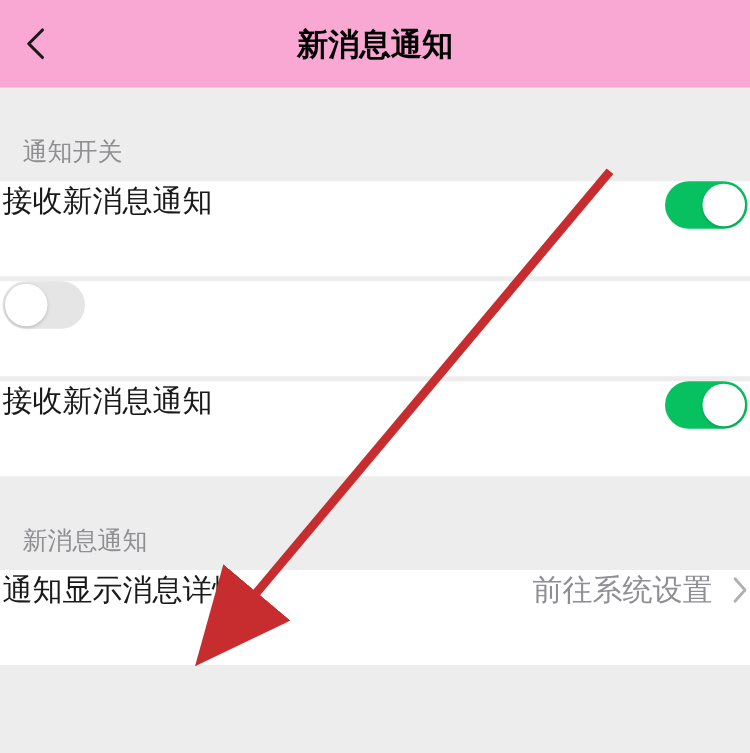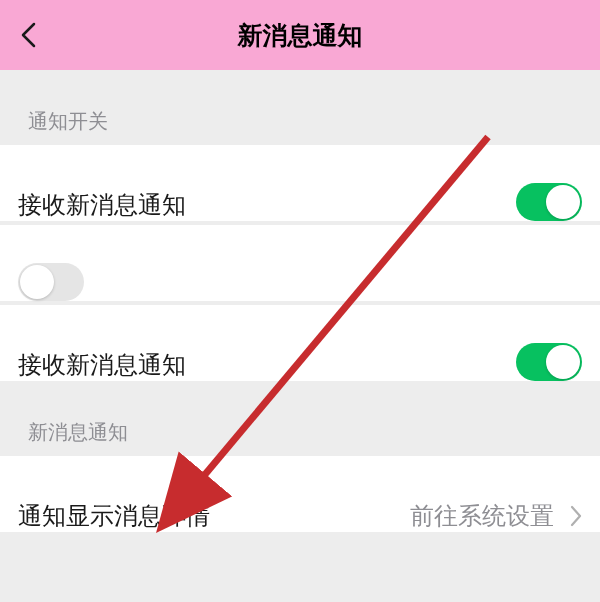--- a/index.html
+++ b/index.html
@@ -31,31 +31,31 @@
       cursor: pointer;
     }
     .header-title {
       flex: 1;
       text-align: center;
       font-size: 25px;
       font-weight: 600;
       color: #000;
     }
     .section-label {
-      padding: 38px 18px 10px 28px;
+      padding: 38px 18px 10px 18px;
       font-size: 20px;
       color: #8e8e93;
     }
     .row {
       background: #fff;
       min-height: 76px;
       display: flex;
-      align-items: flex-end;
+      align-items: flex-start;
       justify-content: space-between;
-      padding: 0 18px;
+      padding: 0 2px;
     }
     .row + .row {
       margin-top: 4px;
     }
     .row-label {
       font-size: 24px;
       color: #1a1a1a;
     }
     .row-value {
       font-size: 24px;

